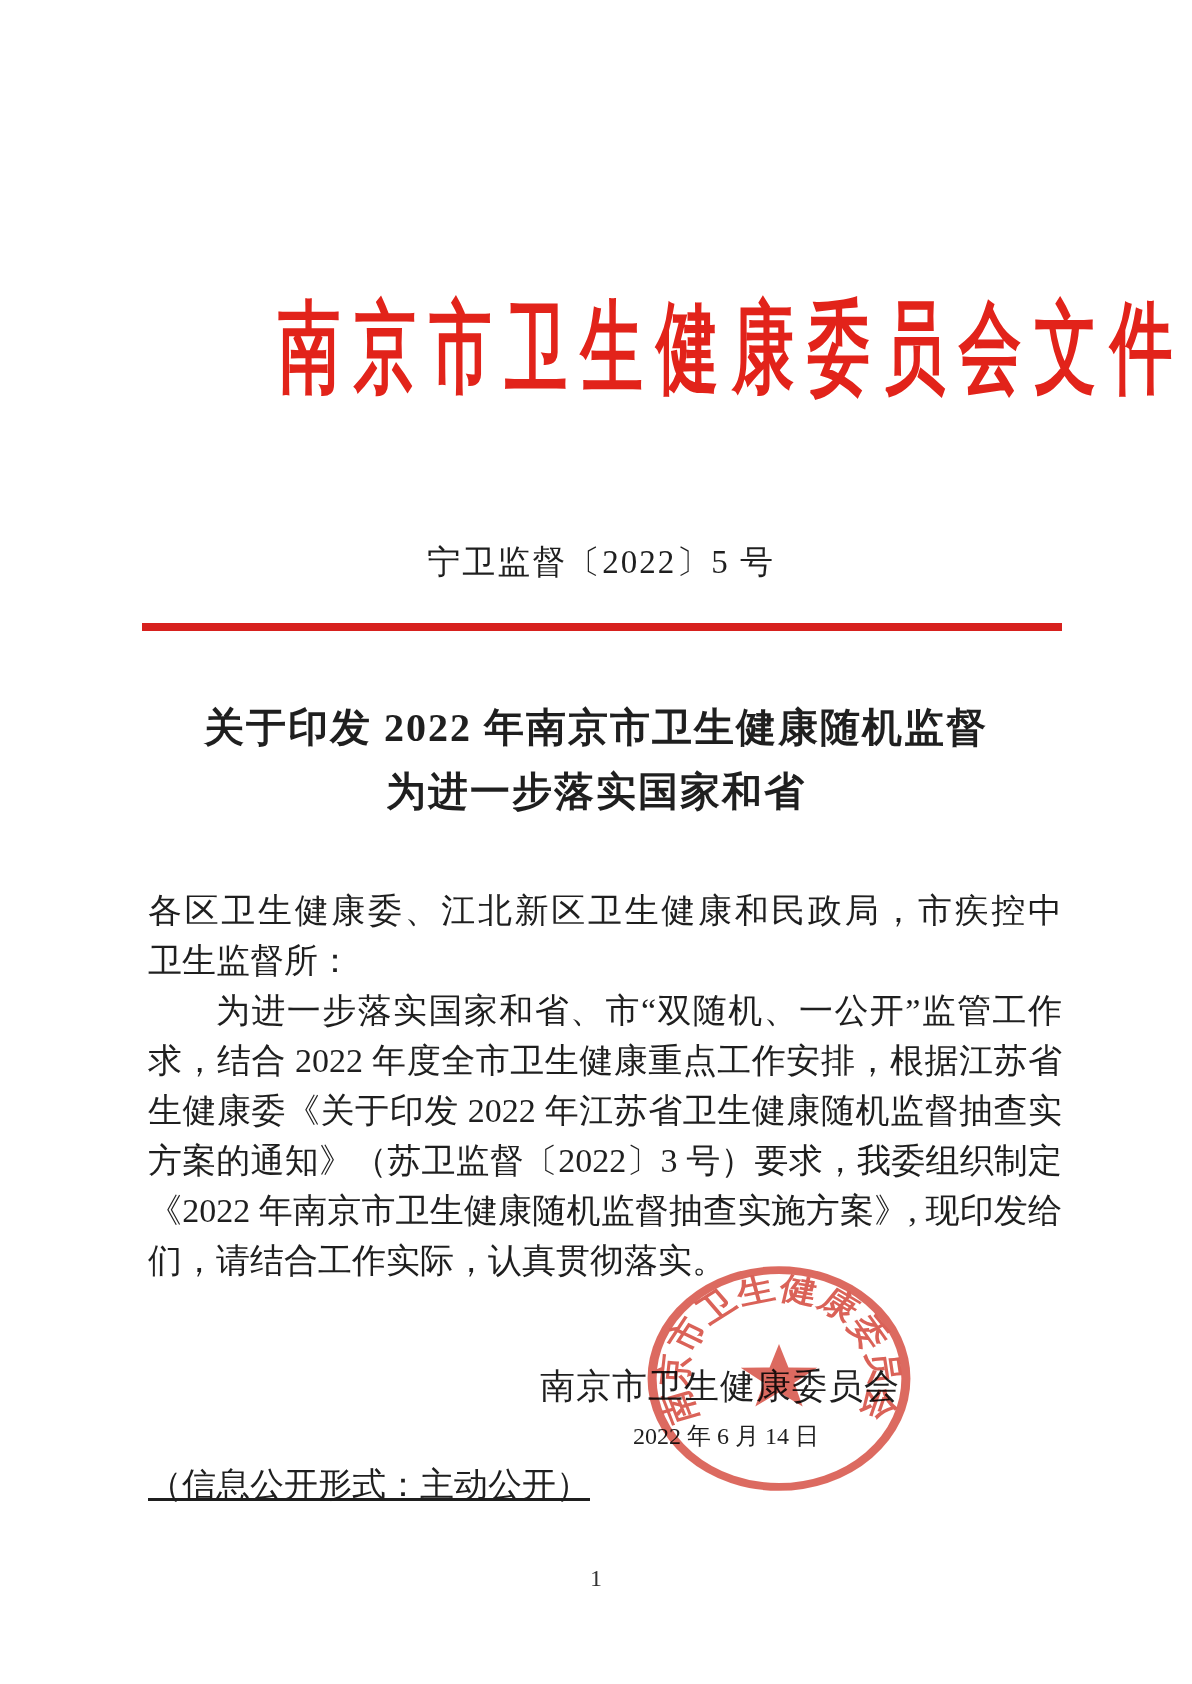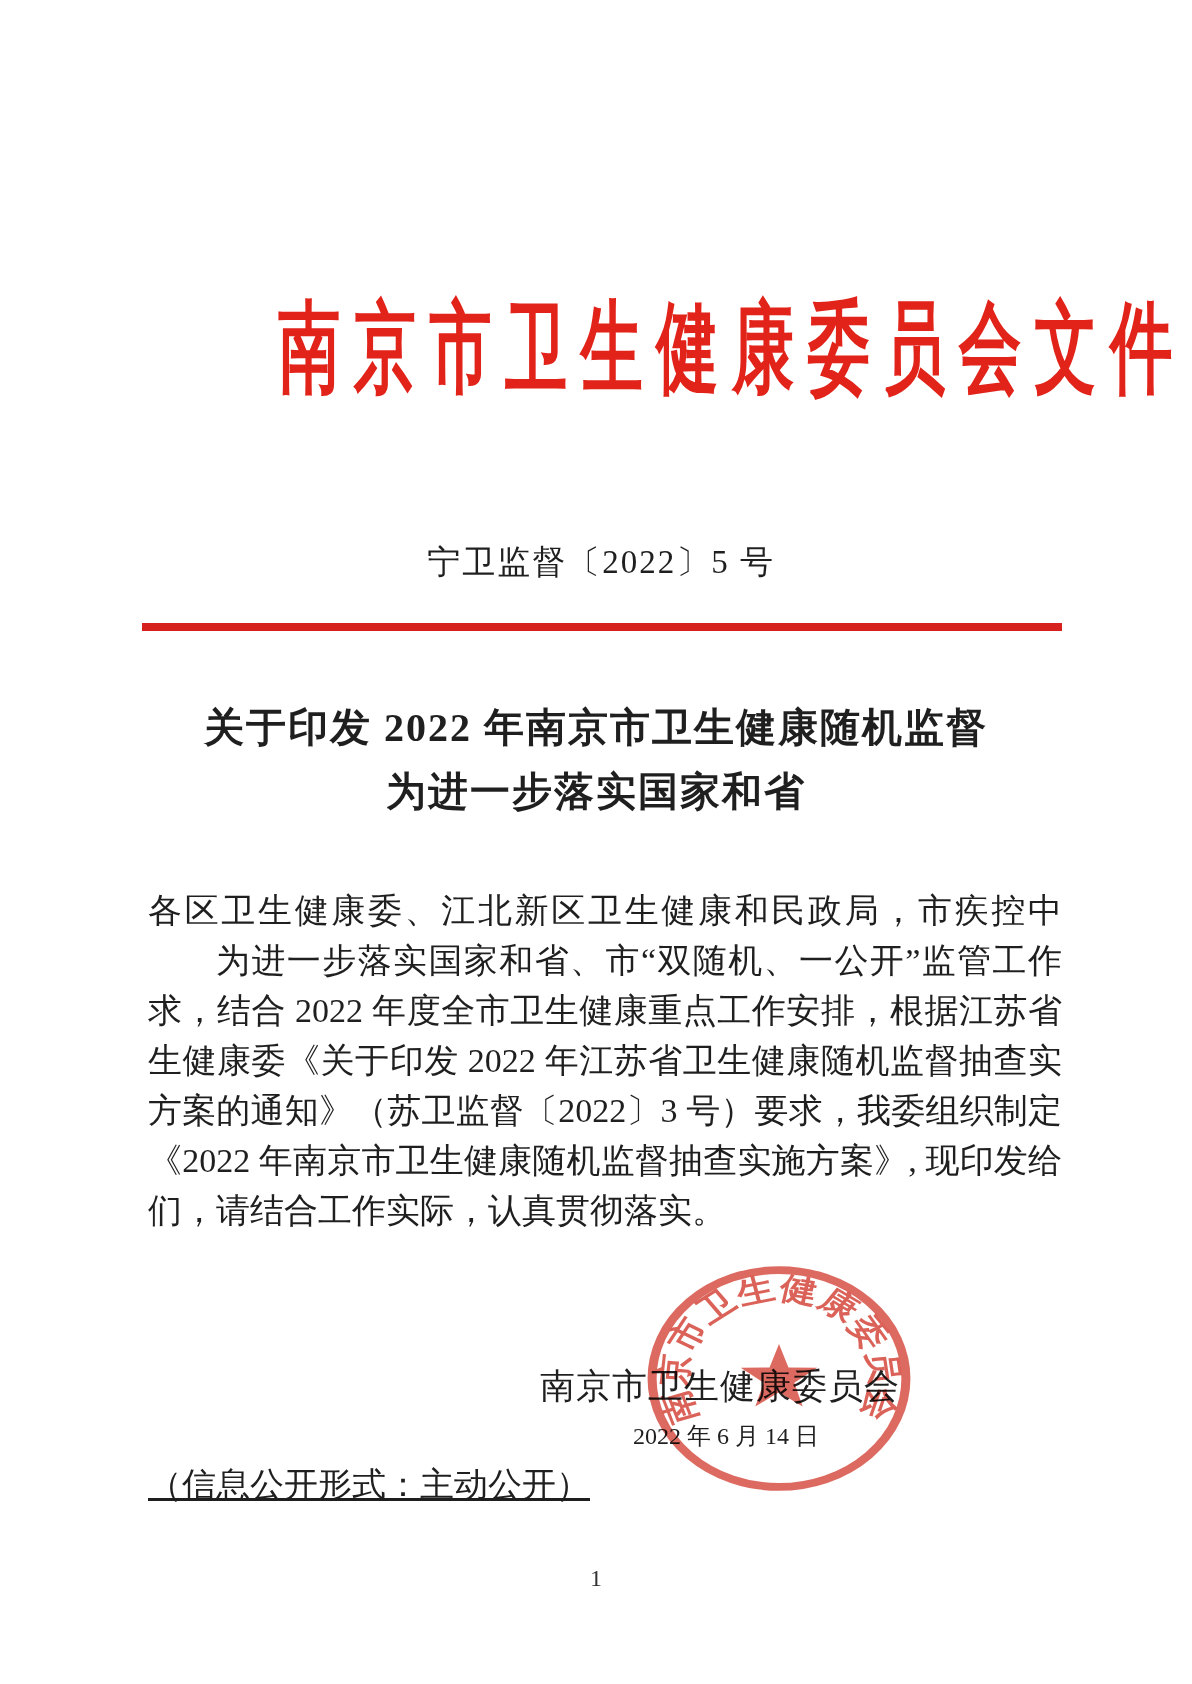--- a/index.html
+++ b/index.html
@@ -154,20 +154,21 @@
 
   <div class="red-rule"></div>
 
   <div class="doc-title">
     <div>关于印发 2022 年南京市卫生健康随机监督</div>
     <div>为进一步落实国家和省</div>
   </div>
 
   <div class="body-block">
     <div class="line fill">各区卫生健康委、江北新区卫生健康和民政局，市疾控中心、</div>
+    <div class="line">卫生监督所：</div>
     <div class="line fill indent">为进一步落实国家和省、市“双随机、一公开”监管工作要</div>
     <div class="line fill">求，结合 2022 年度全市卫生健康重点工作安排，根据江苏省卫</div>
     <div class="line fill">生健康委《关于印发 2022 年江苏省卫生健康随机监督抽查实施</div>
     <div class="line fill">方案的通知》（苏卫监督〔2022〕3 号）要求，我委组织制定了</div>
     <div class="line fill">《2022 年南京市卫生健康随机监督抽查实施方案》, 现印发给你</div>
     <div class="line">们，请结合工作实际，认真贯彻落实。</div>
   </div>
 
   <div class="sign-org">南京市卫生健康委员会</div>
 

